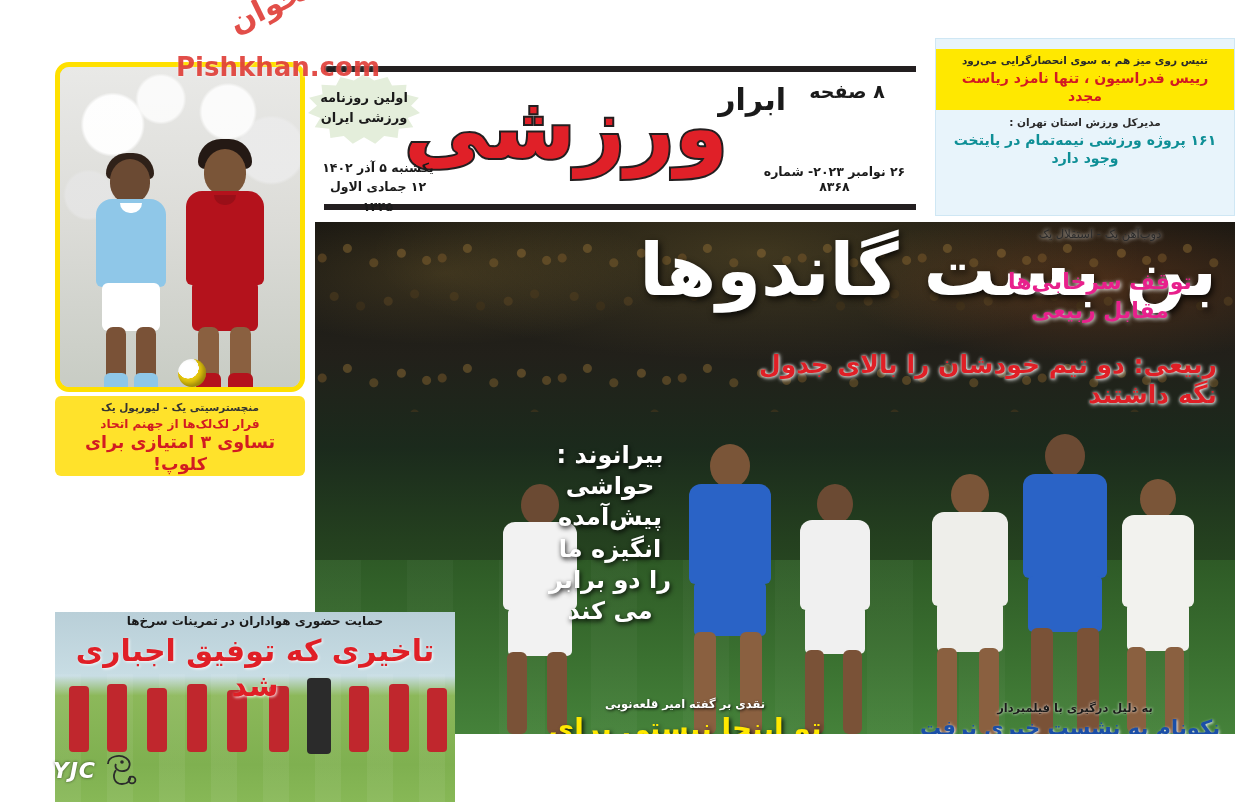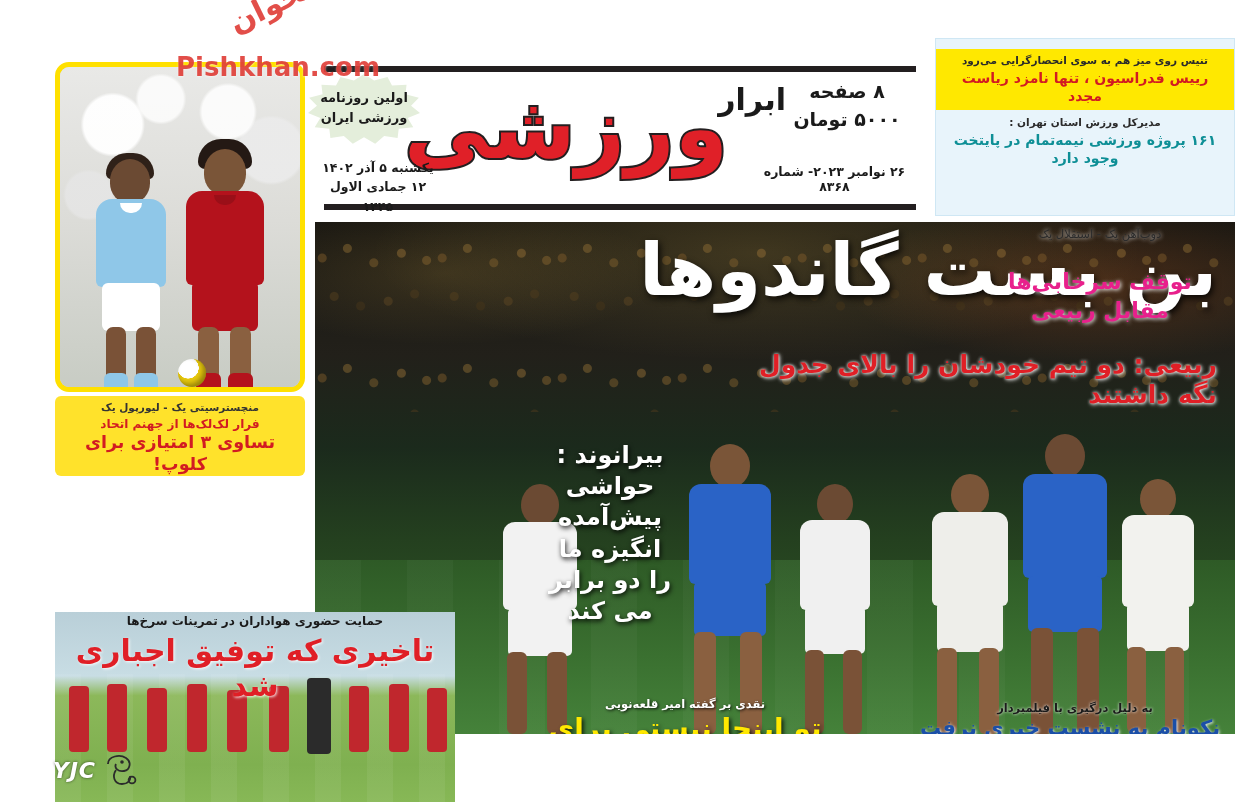--- a/index.html
+++ b/index.html
@@ -266,21 +266,20 @@
     </div>
 
   </div>
 
   <div class="abs rtl" id="masthead">
     <div class="rule rule-top"></div>
     <div class="rule rule-bot"></div>
 
     <div class="price-box">
       <div>۸ صفحه</div>
-      <div>۵۰۰۰ تومان</div>
     </div>
     <div class="issue-line">۲۶ نوامبر ۲۰۲۳- شماره ۸۳۶۸</div>
 
     <div class="logo-wrap">
       <div class="logo-varzeshi">ورزشی</div>
       <div class="logo-abrar">ابرار</div>
     </div>
 
     <div class="starburst"></div>
     <div class="starburst-text">

